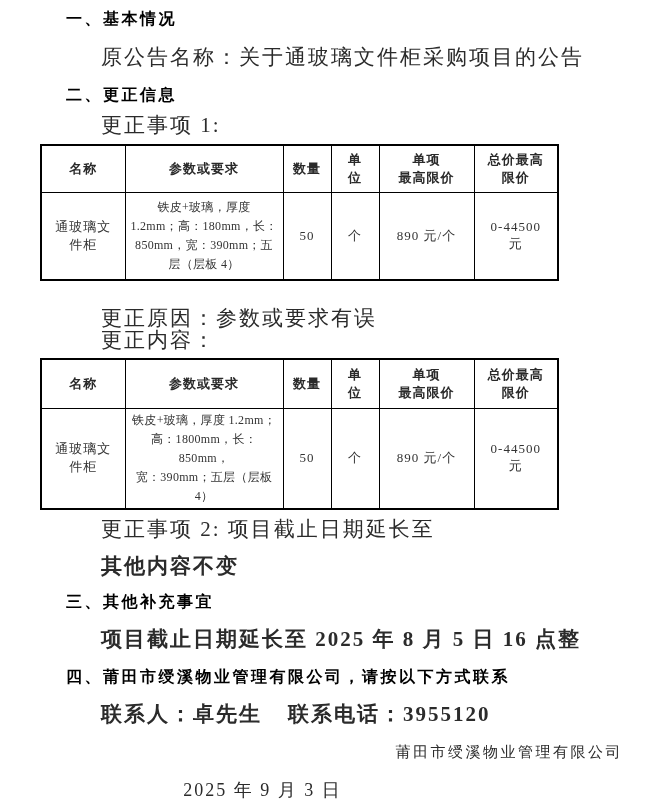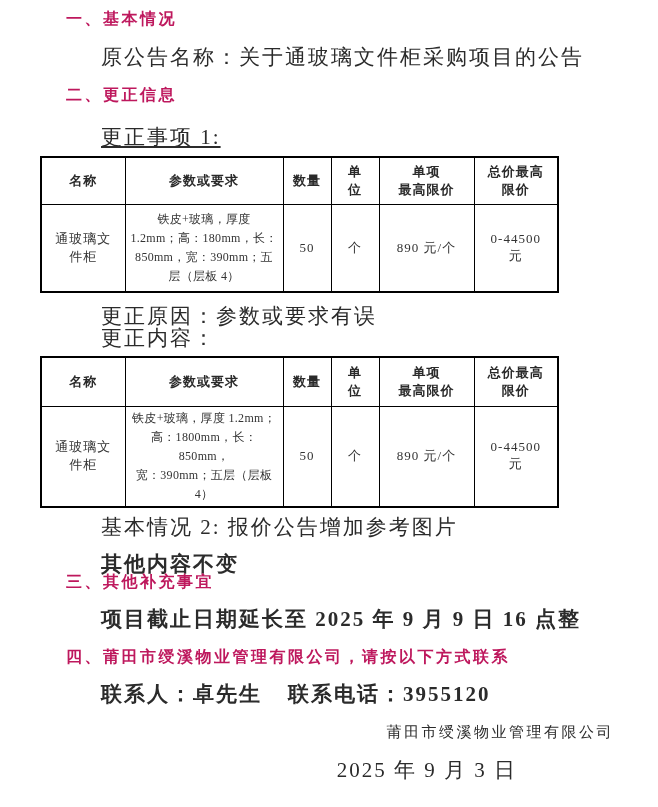--- a/index.html
+++ b/index.html
@@ -17,37 +17,37 @@
   .page {
     width: 658px;
     height: 807px;
     position: relative;
   }
   .h {
     font-weight: bold;
     font-size: 16px;
     line-height: 18px;
     letter-spacing: 2.5px;
-    color: #be185d;
+    color: #000000;
     margin: 0 0 0 66px;
   }
   .para {
     font-size: 21px;
     line-height: 18px;
     letter-spacing: 2px;
     margin: 0 0 0 101px;
   }
   .mt10 { margin-top: 10px; }
   .mt20 { margin-top: 20px; }
-  .mt16 { margin-top: 24px; text-decoration: underline; }
-  .mt14 { margin-top: 14px; }
+  .mt16 { margin-top: 12px; }
+  .mt14 { margin-top: 28px; }
   .mt17 { margin-top: 4px; }
   .mt9  { margin-top: 9px; }
   .mt19 { margin-top: 19px; font-weight: bold; }
-  .mt18 { }
+  .mt18 { margin-top: 18px; }
 
   table.spec {
     border-collapse: collapse;
     table-layout: fixed;
     margin-left: 40px;
     width: 517px;
     border: 2px solid #000;
   }
   table.spec th, table.spec td {
     border: 1px solid #000;
@@ -71,30 +71,30 @@
     font-family: Liberation Serif, serif;
   }
   table.t1 thead tr { height: 47px; }
   table.t1 tbody tr { height: 88px; }
   table.t2 thead tr { height: 49px; }
   table.t2 tbody tr { height: 90px; }
 
   .company-line {
     text-align: right;
     margin-left: 0;
-    margin-right: 44px;
+    margin-right: 35px;
     font-size: 15px;
     line-height: 18px;
     letter-spacing: 2.5px;
   }
   .date-line {
-    text-align: right;
+    text-align: center;
     margin-left: 8px;
     margin-right: 141px;
-    font-size: 21px;
+    font-size: 18px;
     line-height: 18px;
     letter-spacing: 2px;
   }
   .contact-gap { display: inline-block; width: 26px; }
 </style>
 </head>
 <body>
 
 <div class="page">
 
@@ -180,27 +180,27 @@
 宽：390mm；五层（层板 4）</td>
         <td>50</td>
         <td>个</td>
         <td>890 元/个</td>
         <td>0-44500
 元</td>
       </tr>
     </tbody>
   </table>
 
-  <p class="para mt10">基本情况 2: 报价公告增加参考图片</p>
+  <p class="para mt10">更正事项 2: 项目截止日期延长至</p>
 
   <p class="para mt19">其他内容不变</p>
 
   <h2 class="h mt18">三、其他补充事宜</h2>
 
-  <p class="para mt19">项目截止日期延长至 2025 年 9 月 9 日 16 点整</p>
+  <p class="para mt19">项目截止日期延长至 2025 年 8 月 5 日 16 点整</p>
 
   <h2 class="h mt20">四、莆田市绶溪物业管理有限公司，请按以下方式联系</h2>
 
   <p class="para mt19"><span>联系人：卓先生</span><span class="contact-gap"></span><span>联系电话：3955120</span></p>
 
   <p class="para company-line mt20">莆田市绶溪物业管理有限公司</p>
 
   <p class="para date-line mt20">2025 年 9 月 3 日</p>
 
 </div>

